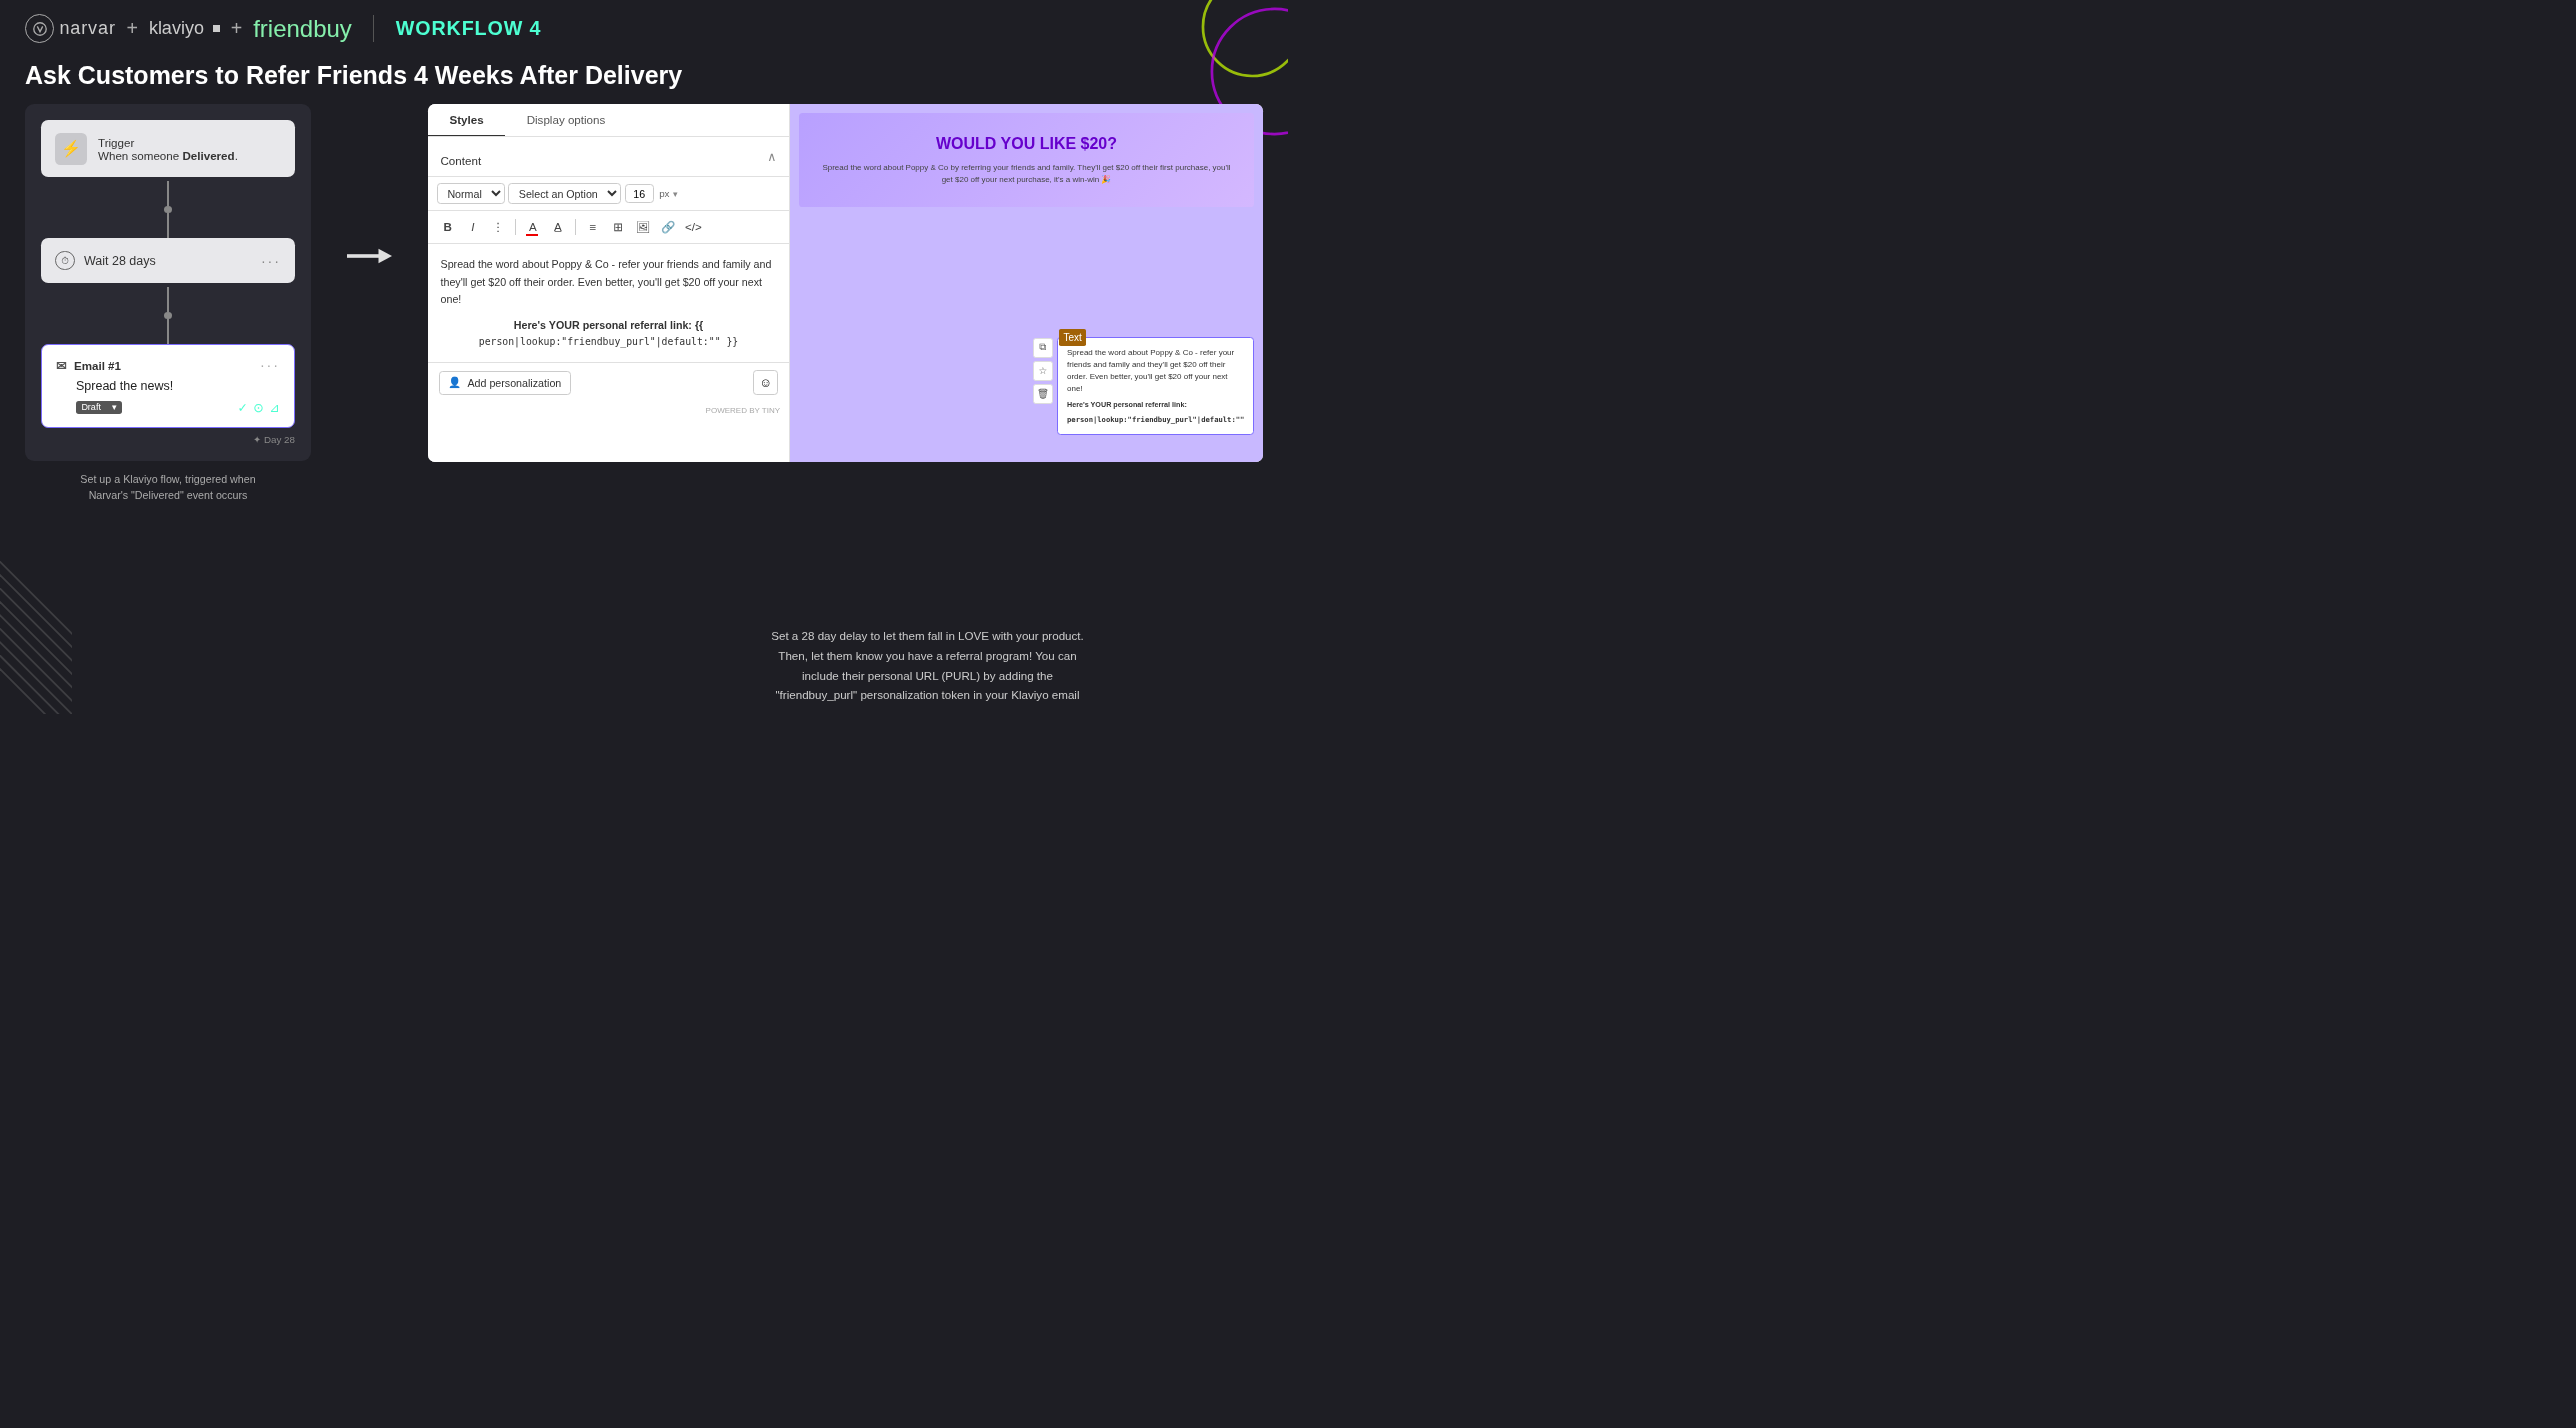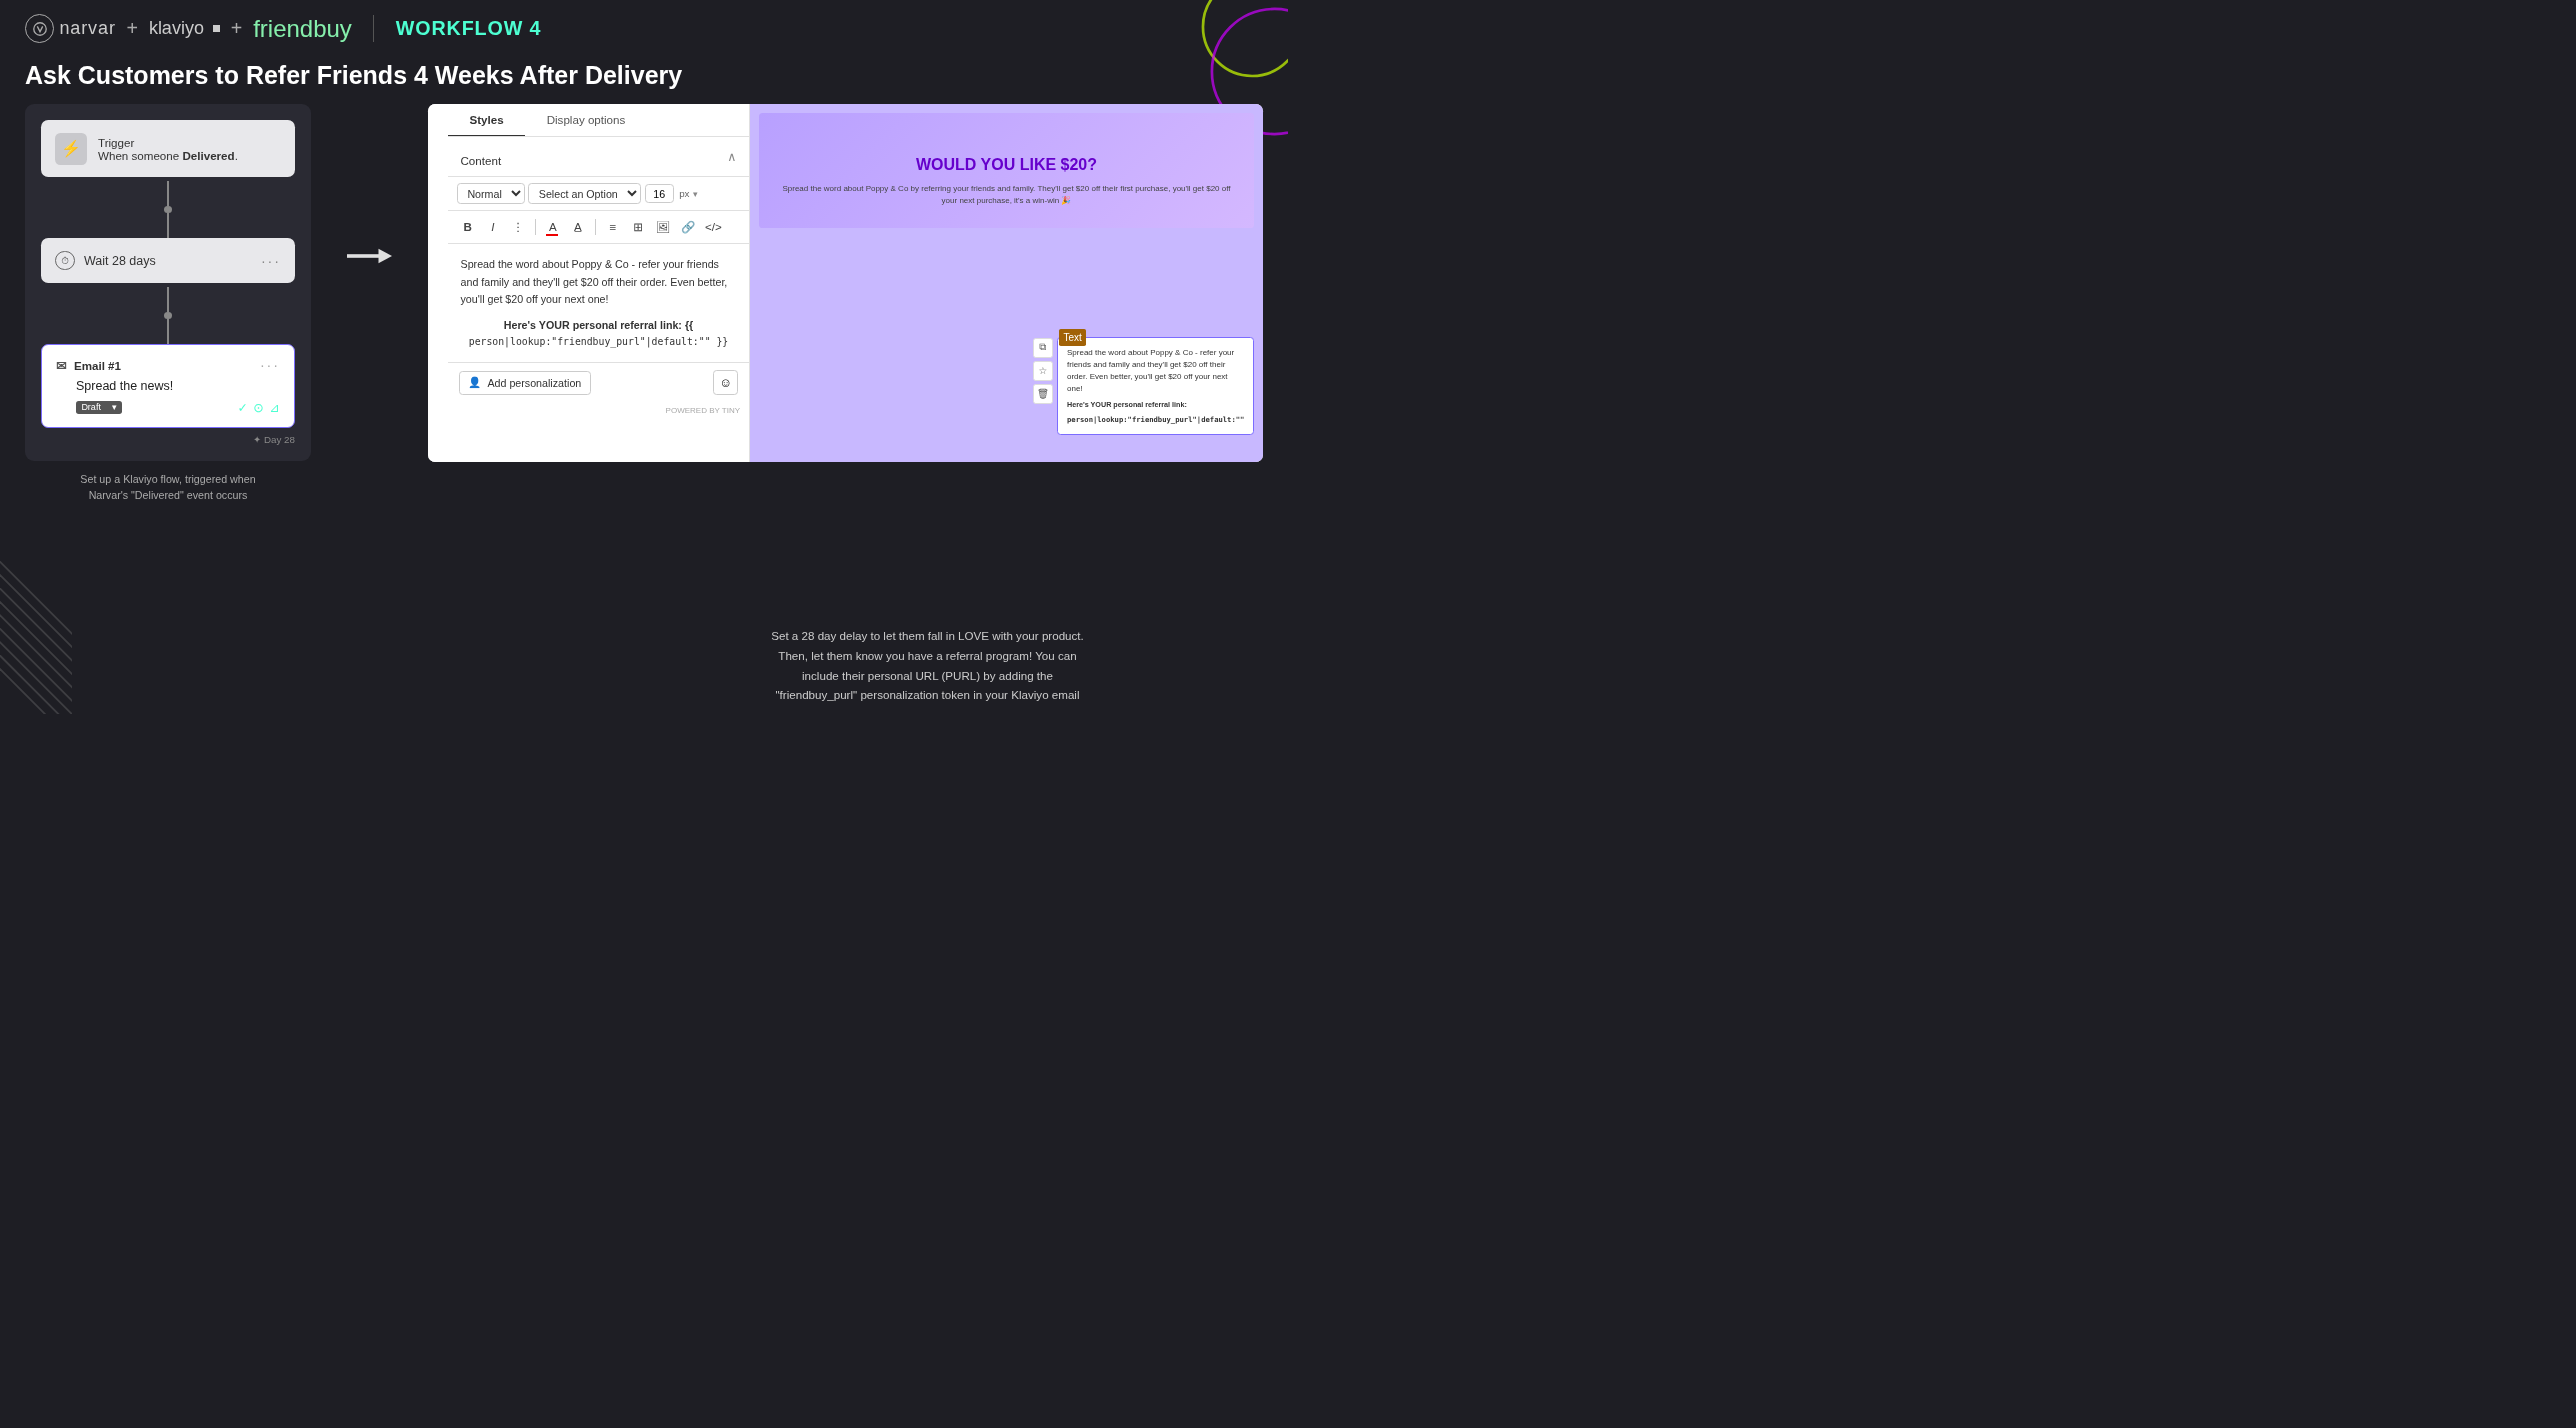--- a/index.html
+++ b/index.html
@@ -288,24 +288,23 @@
       flex: 1;
       display: flex;
       gap: 0;
       background: #ffffff;
       border-radius: 7.2px;
       overflow: hidden;
       min-height: 358px;
     }
 
     .editor-section {
-      width: 322px;
+      width: 362px;
       border-right: 0.9px solid #e0e0e0;
       background: #fff;
-      padding-left: 20px;
     }
 
     .editor-tabs {
       display: flex;
       border-bottom: 0.9px solid #e0e0e0;
     }
 
     .editor-tab {
       padding: 9px 21.5px;
       font-size: 11.6px;
@@ -506,21 +505,20 @@
       background: linear-gradient(135deg, #b8a0ff, #d4b8ff);
       padding: 21.5px 18px;
       text-align: center;
     }
 
     .preview-hero h2 {
       font-size: 16px;
       font-weight: 900;
       color: #6600cc;
       margin-bottom: 9px;
-      margin-top: 21px;
     }
 
     .preview-hero p {
       font-size: 8px;
       color: #444;
       line-height: 1.5;
     }
 
     
     .overlay-text-box {

